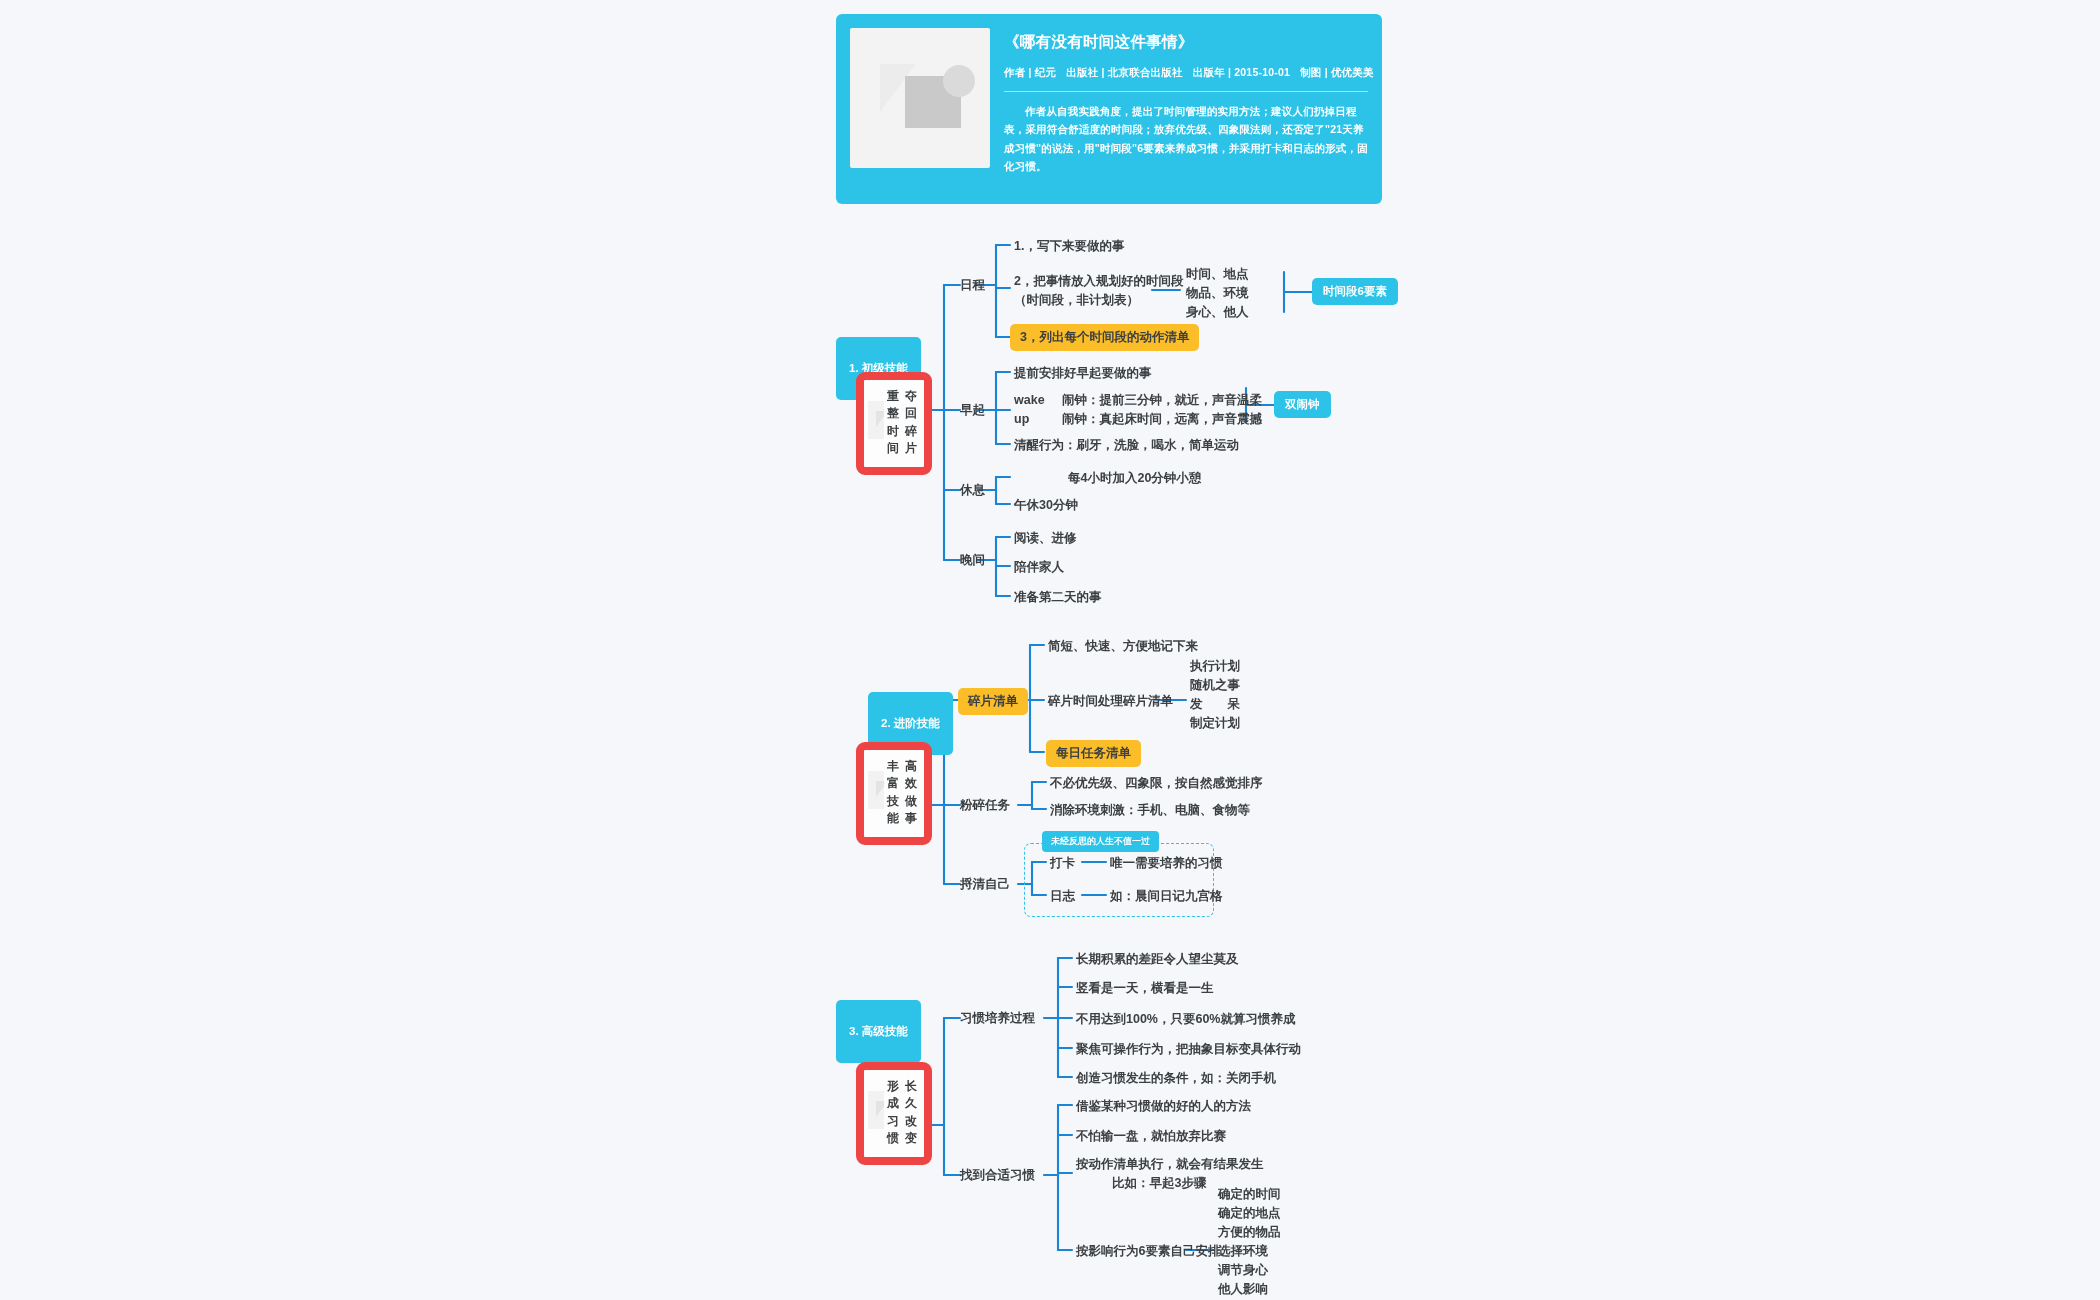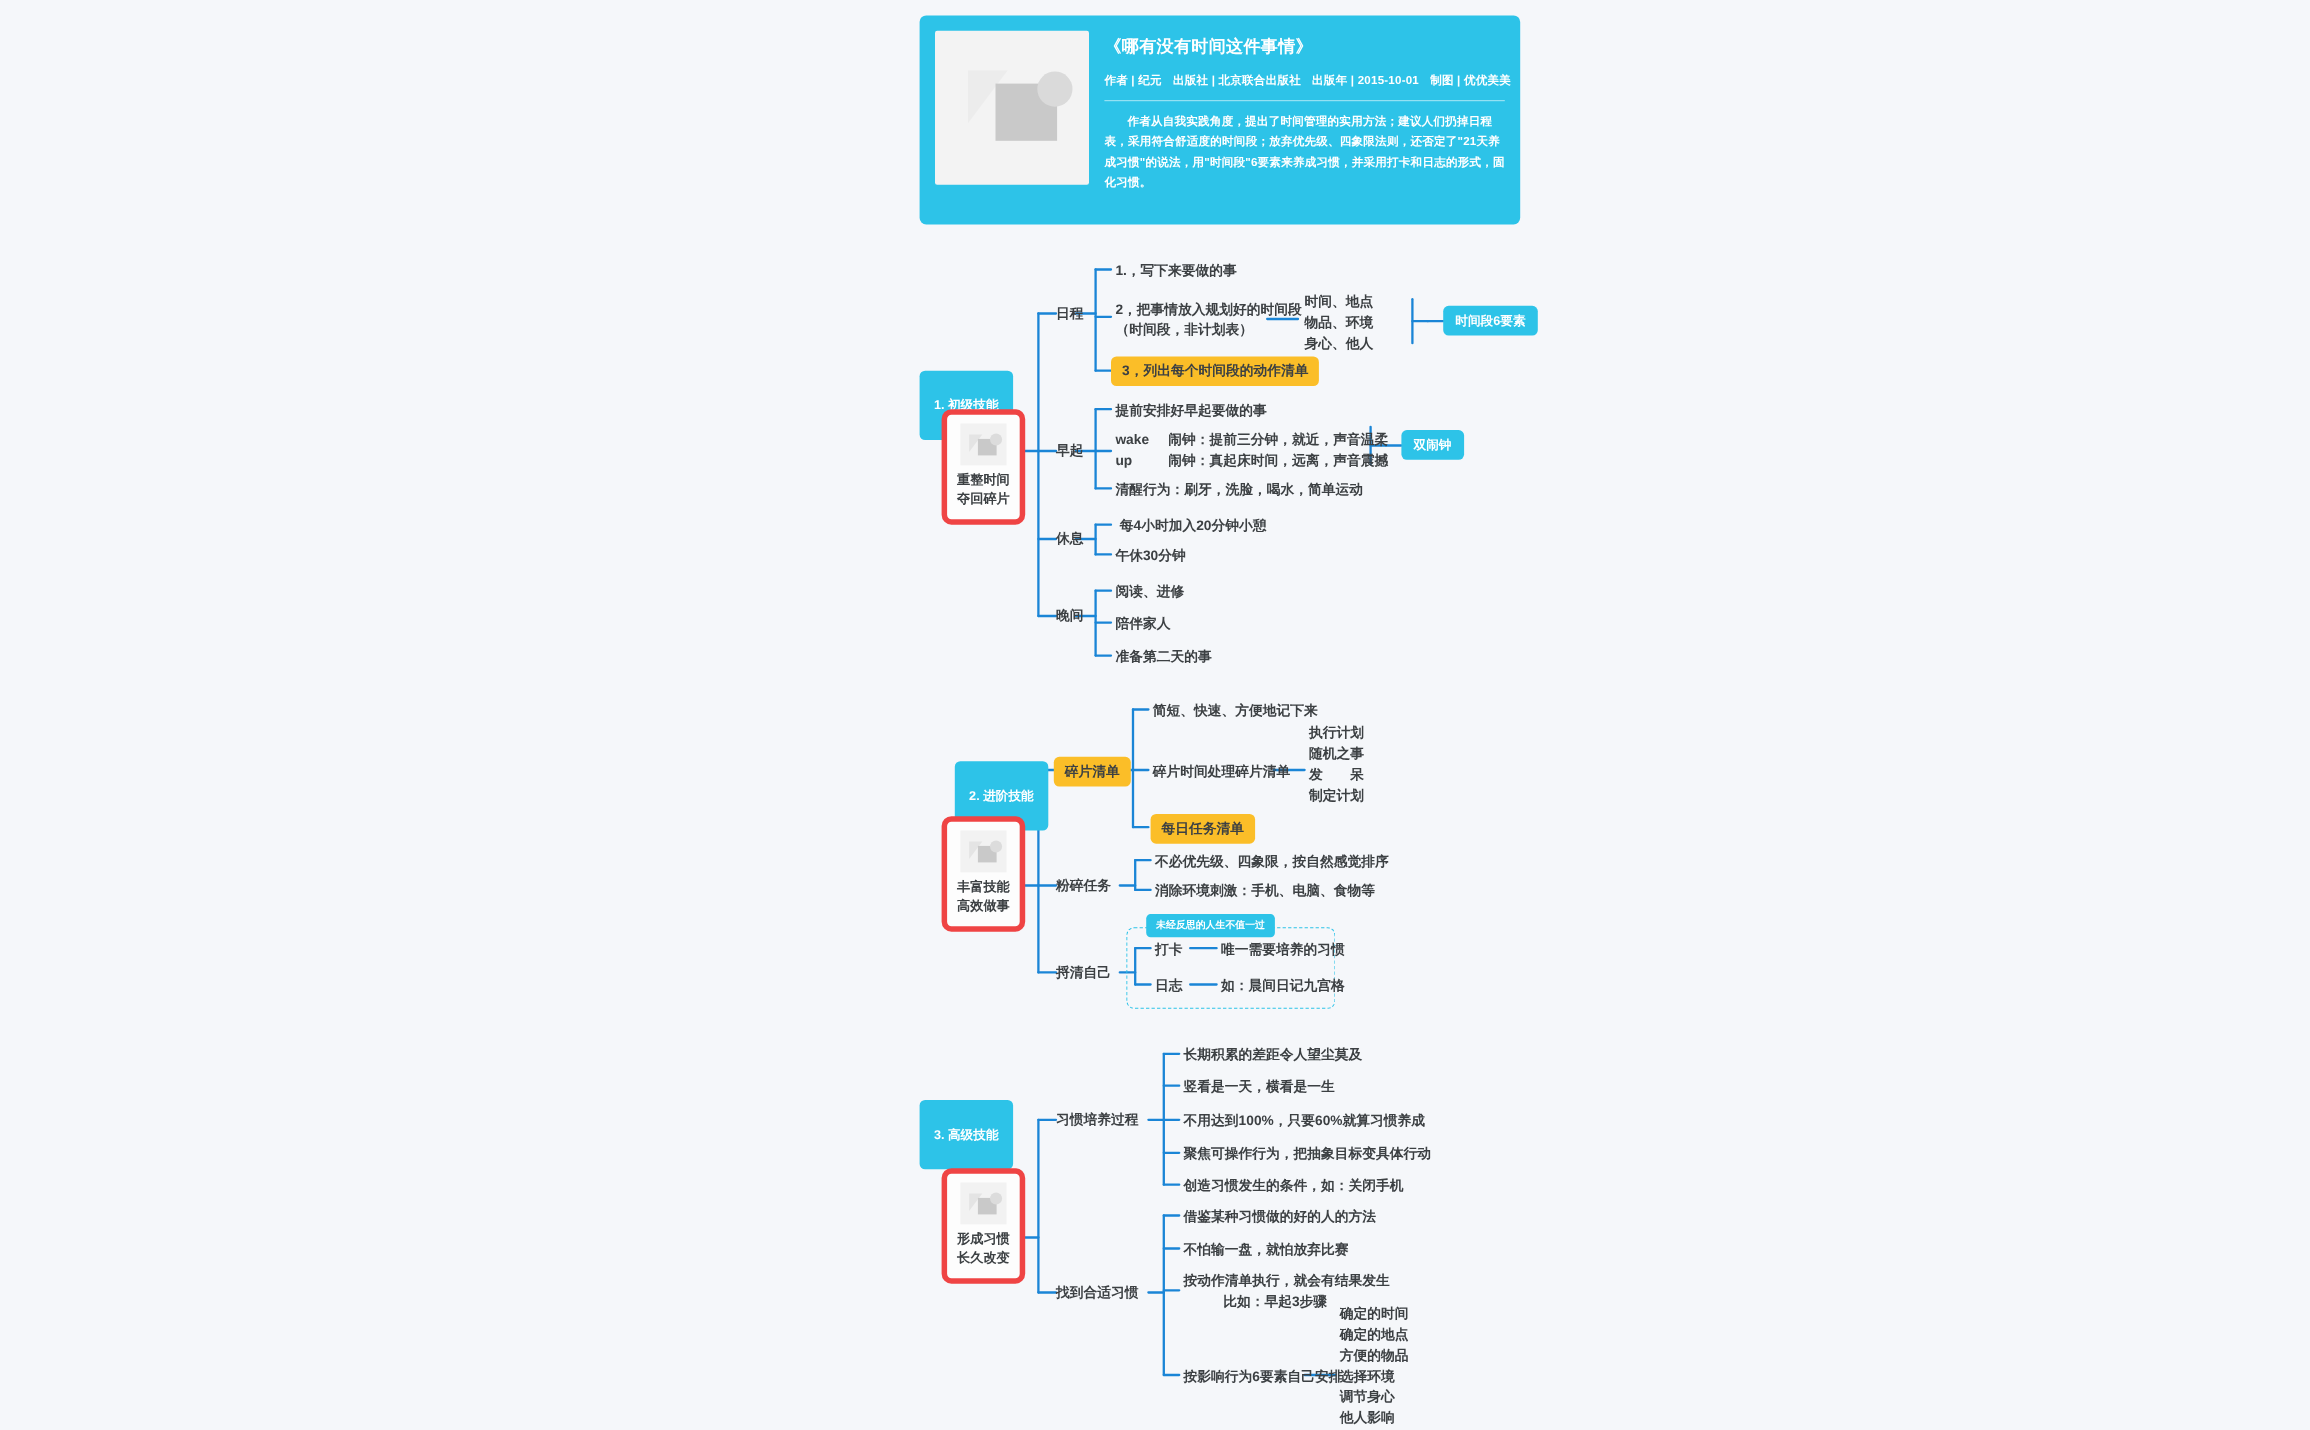--- a/index.html
+++ b/index.html
@@ -41,22 +41,22 @@
   
   .node { position:absolute; font-size:12.5px; line-height:1.55; color:#3c4043; white-space:nowrap; }
   .node.b { font-weight:bold; }
   .node.ml { white-space:pre; }
 
   
   .branch-label { position:absolute; font-size:12.5px; font-weight:bold; color:#3c4043; white-space:nowrap; }
 
   
   .topic-box {
-    position:absolute; width:76px; border:5px solid #ef4444; border-radius:9px;
-    background:#fdfdfd; display:flex; flex-direction:column; align-items:center;
+    position:absolute; width:76px; border:8px solid #ef4444; border-radius:9px;
+    background:#fdfdfd; display:flex; align-items:center;
     padding:8px 4px 9px 4px;
   }
   .topic-thumb { width:42px; height:38px; background:#f2f2f2; position:relative; overflow:hidden; margin-bottom:5px;}
   .t-tri { position:absolute; left:8px; top:10px; width:0;height:0;border-top:16px solid #e4e4e4;border-right:12px solid transparent; }
   .t-sq  { position:absolute; left:16px; top:14px; width:17px; height:15px; background:#c9c9c9; }
   .t-ci  { position:absolute; left:27px; top:9px;  width:11px; height:11px; border-radius:50%; background:#dcdcdc; }
   .topic-text { font-size:12px; font-weight:bold; line-height:1.45; text-align:center; color:#3c4043; }
 
   
   .badge-cyan {
@@ -219,21 +219,21 @@
   <div class="branch-label" style="left:960px; top:402px;">早起</div>
   <div class="node b" style="left:1014px; top:364px;">提前安排好早起要做的事</div>
   <div class="node b" style="left:1014px; top:391px;">wake</div>
   <div class="node b" style="left:1014px; top:410px;">up</div>
   <div class="node b" style="left:1062px; top:391px;">闹钟：提前三分钟，就近，声音温柔</div>
   <div class="node b" style="left:1062px; top:410px;">闹钟：真起床时间，远离，声音震撼</div>
   <div class="badge-cyan badge-tag" style="left:1274px; top:391px;">双闹钟</div>
   <div class="node b" style="left:1014px; top:436px;">清醒行为：刷牙，洗脸，喝水，简单运动</div>
 
   <div class="branch-label" style="left:960px; top:482px;">休息</div>
-  <div class="node b" style="left:1018px; top:469px;">每4小时加入20分钟小憩</div>
+  <div class="node b" style="left:1068px; top:469px;">每4小时加入20分钟小憩</div>
   <div class="node b" style="left:1014px; top:496px;">午休30分钟</div>
 
   <div class="branch-label" style="left:960px; top:552px;">晚间</div>
   <div class="node b" style="left:1014px; top:529px;">阅读、进修</div>
   <div class="node b" style="left:1014px; top:558px;">陪伴家人</div>
   <div class="node b" style="left:1014px; top:588px;">准备第二天的事</div>
 
   <div class="badge-cyan badge-stage" style="left:868px; top:692px;">2. 进阶技能</div>
 
   <div class="topic-box" style="left:856px; top:742px;">

